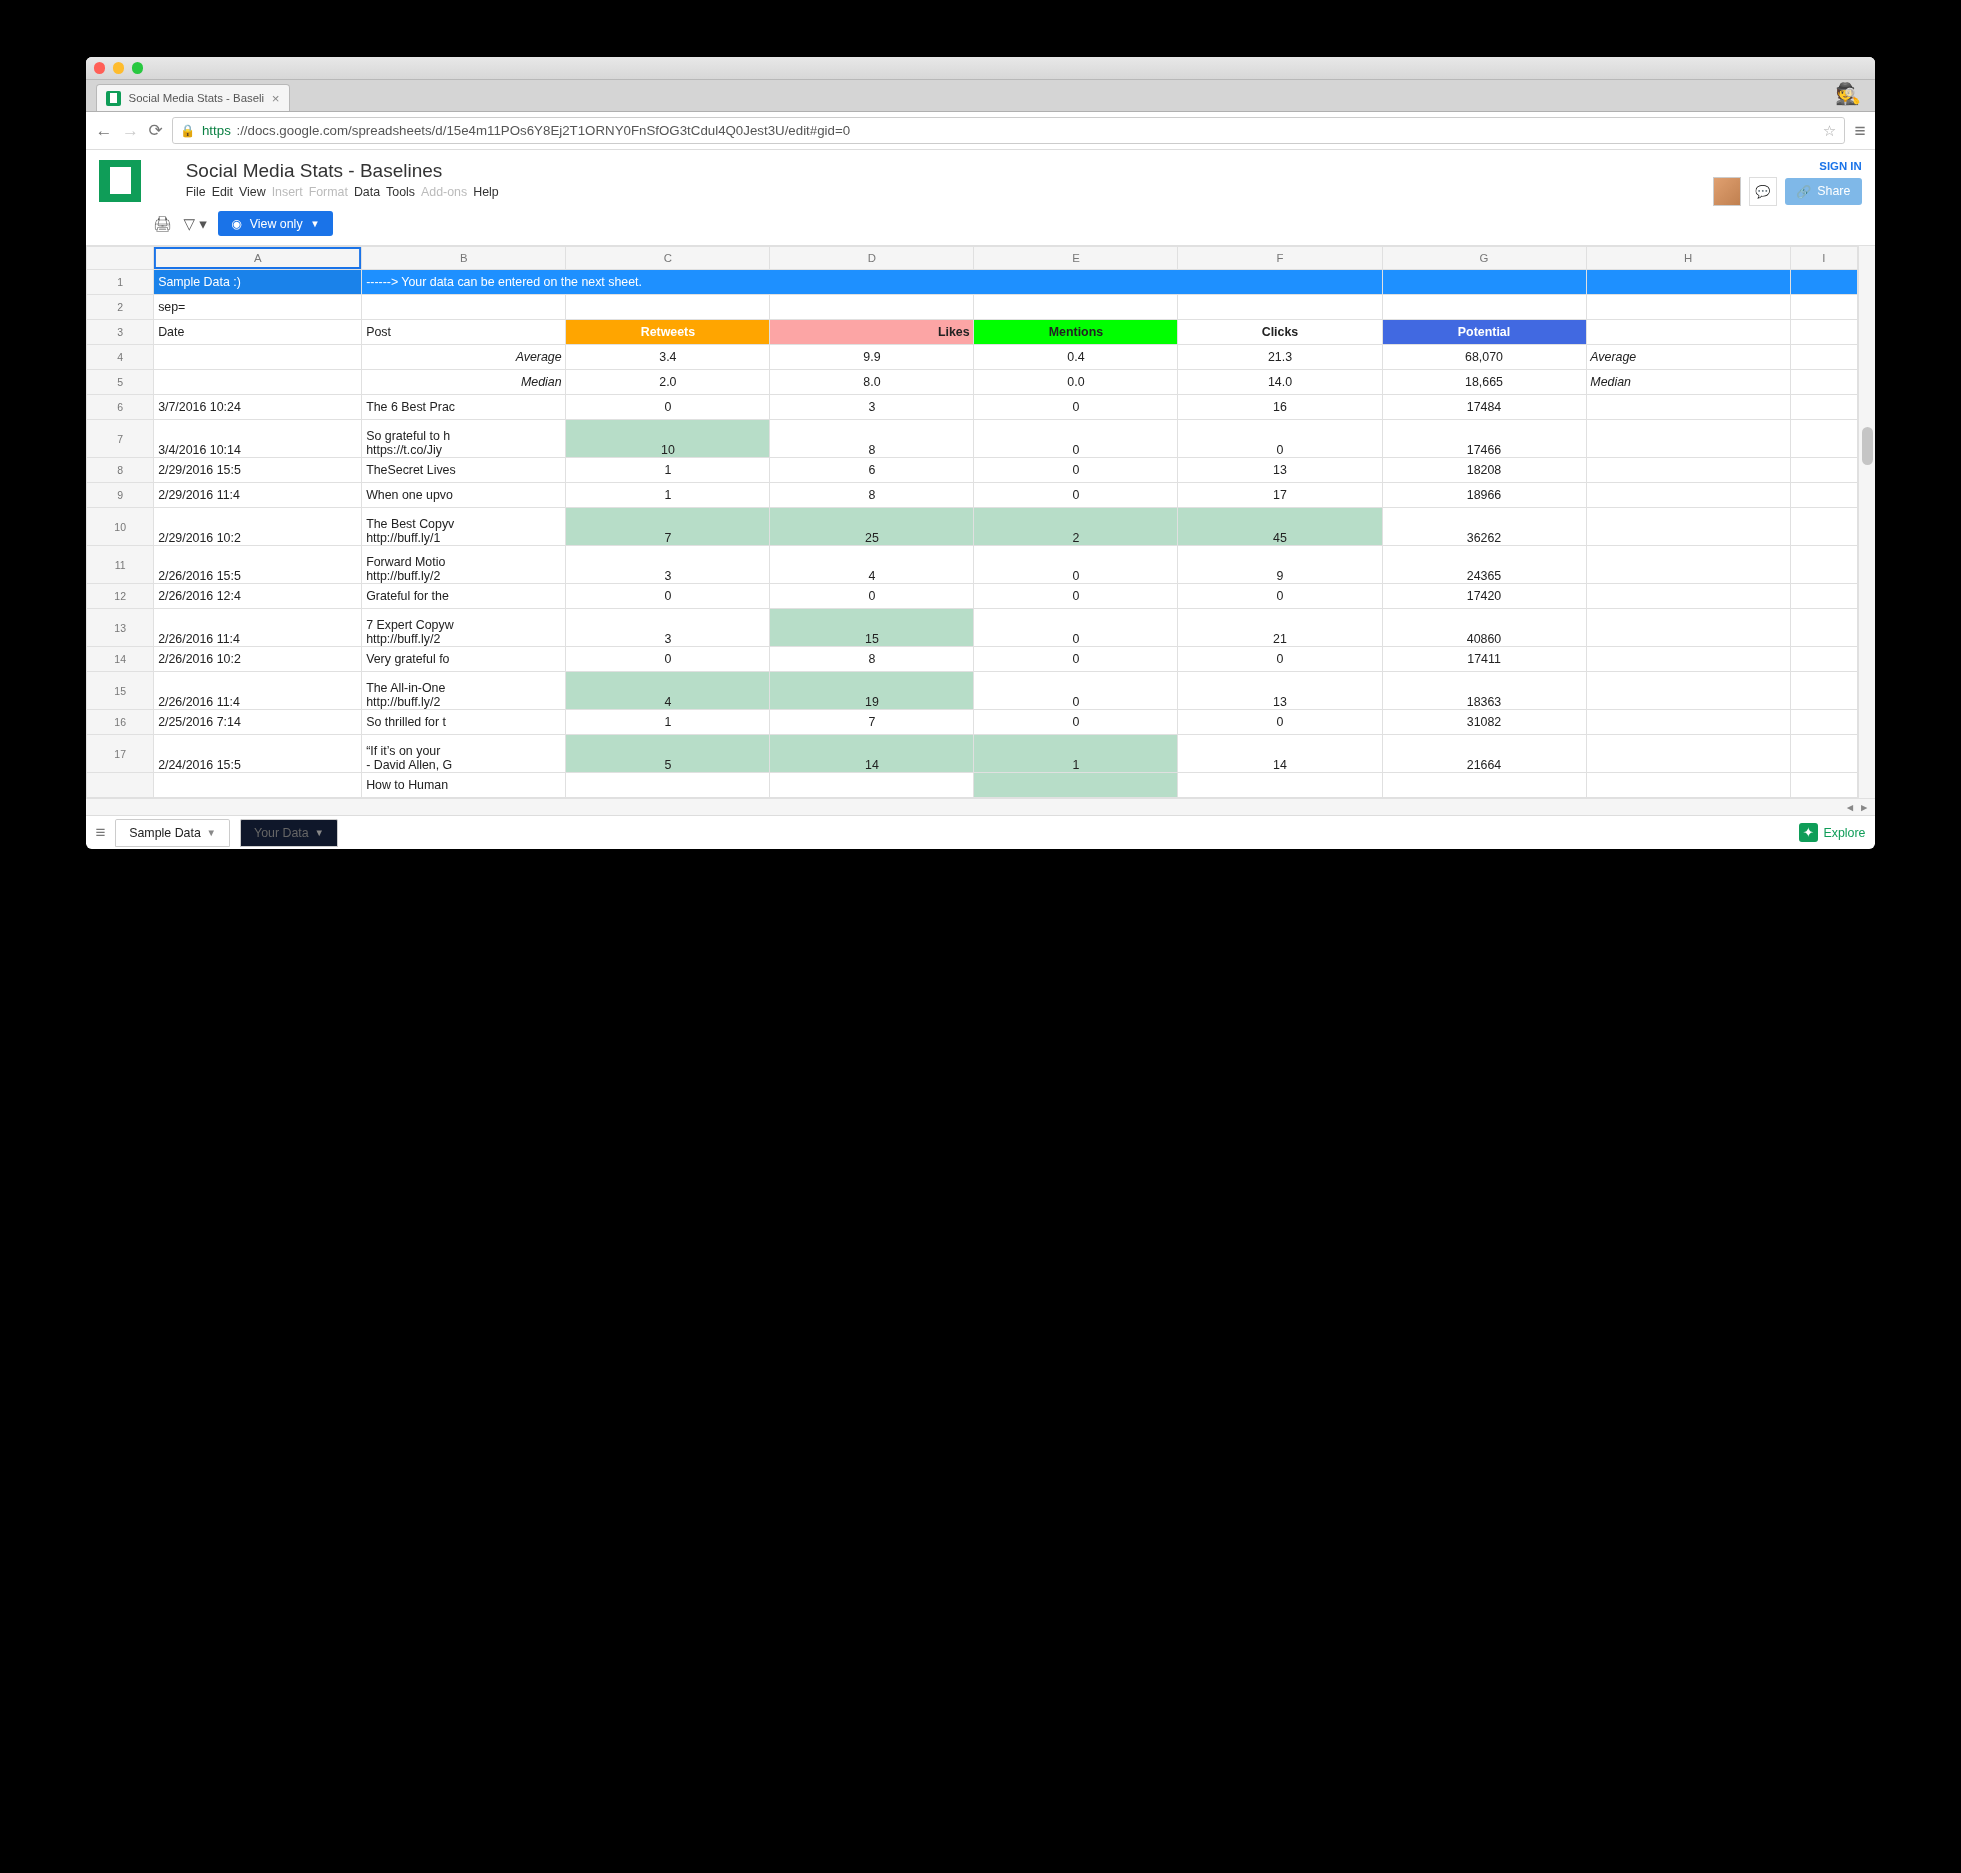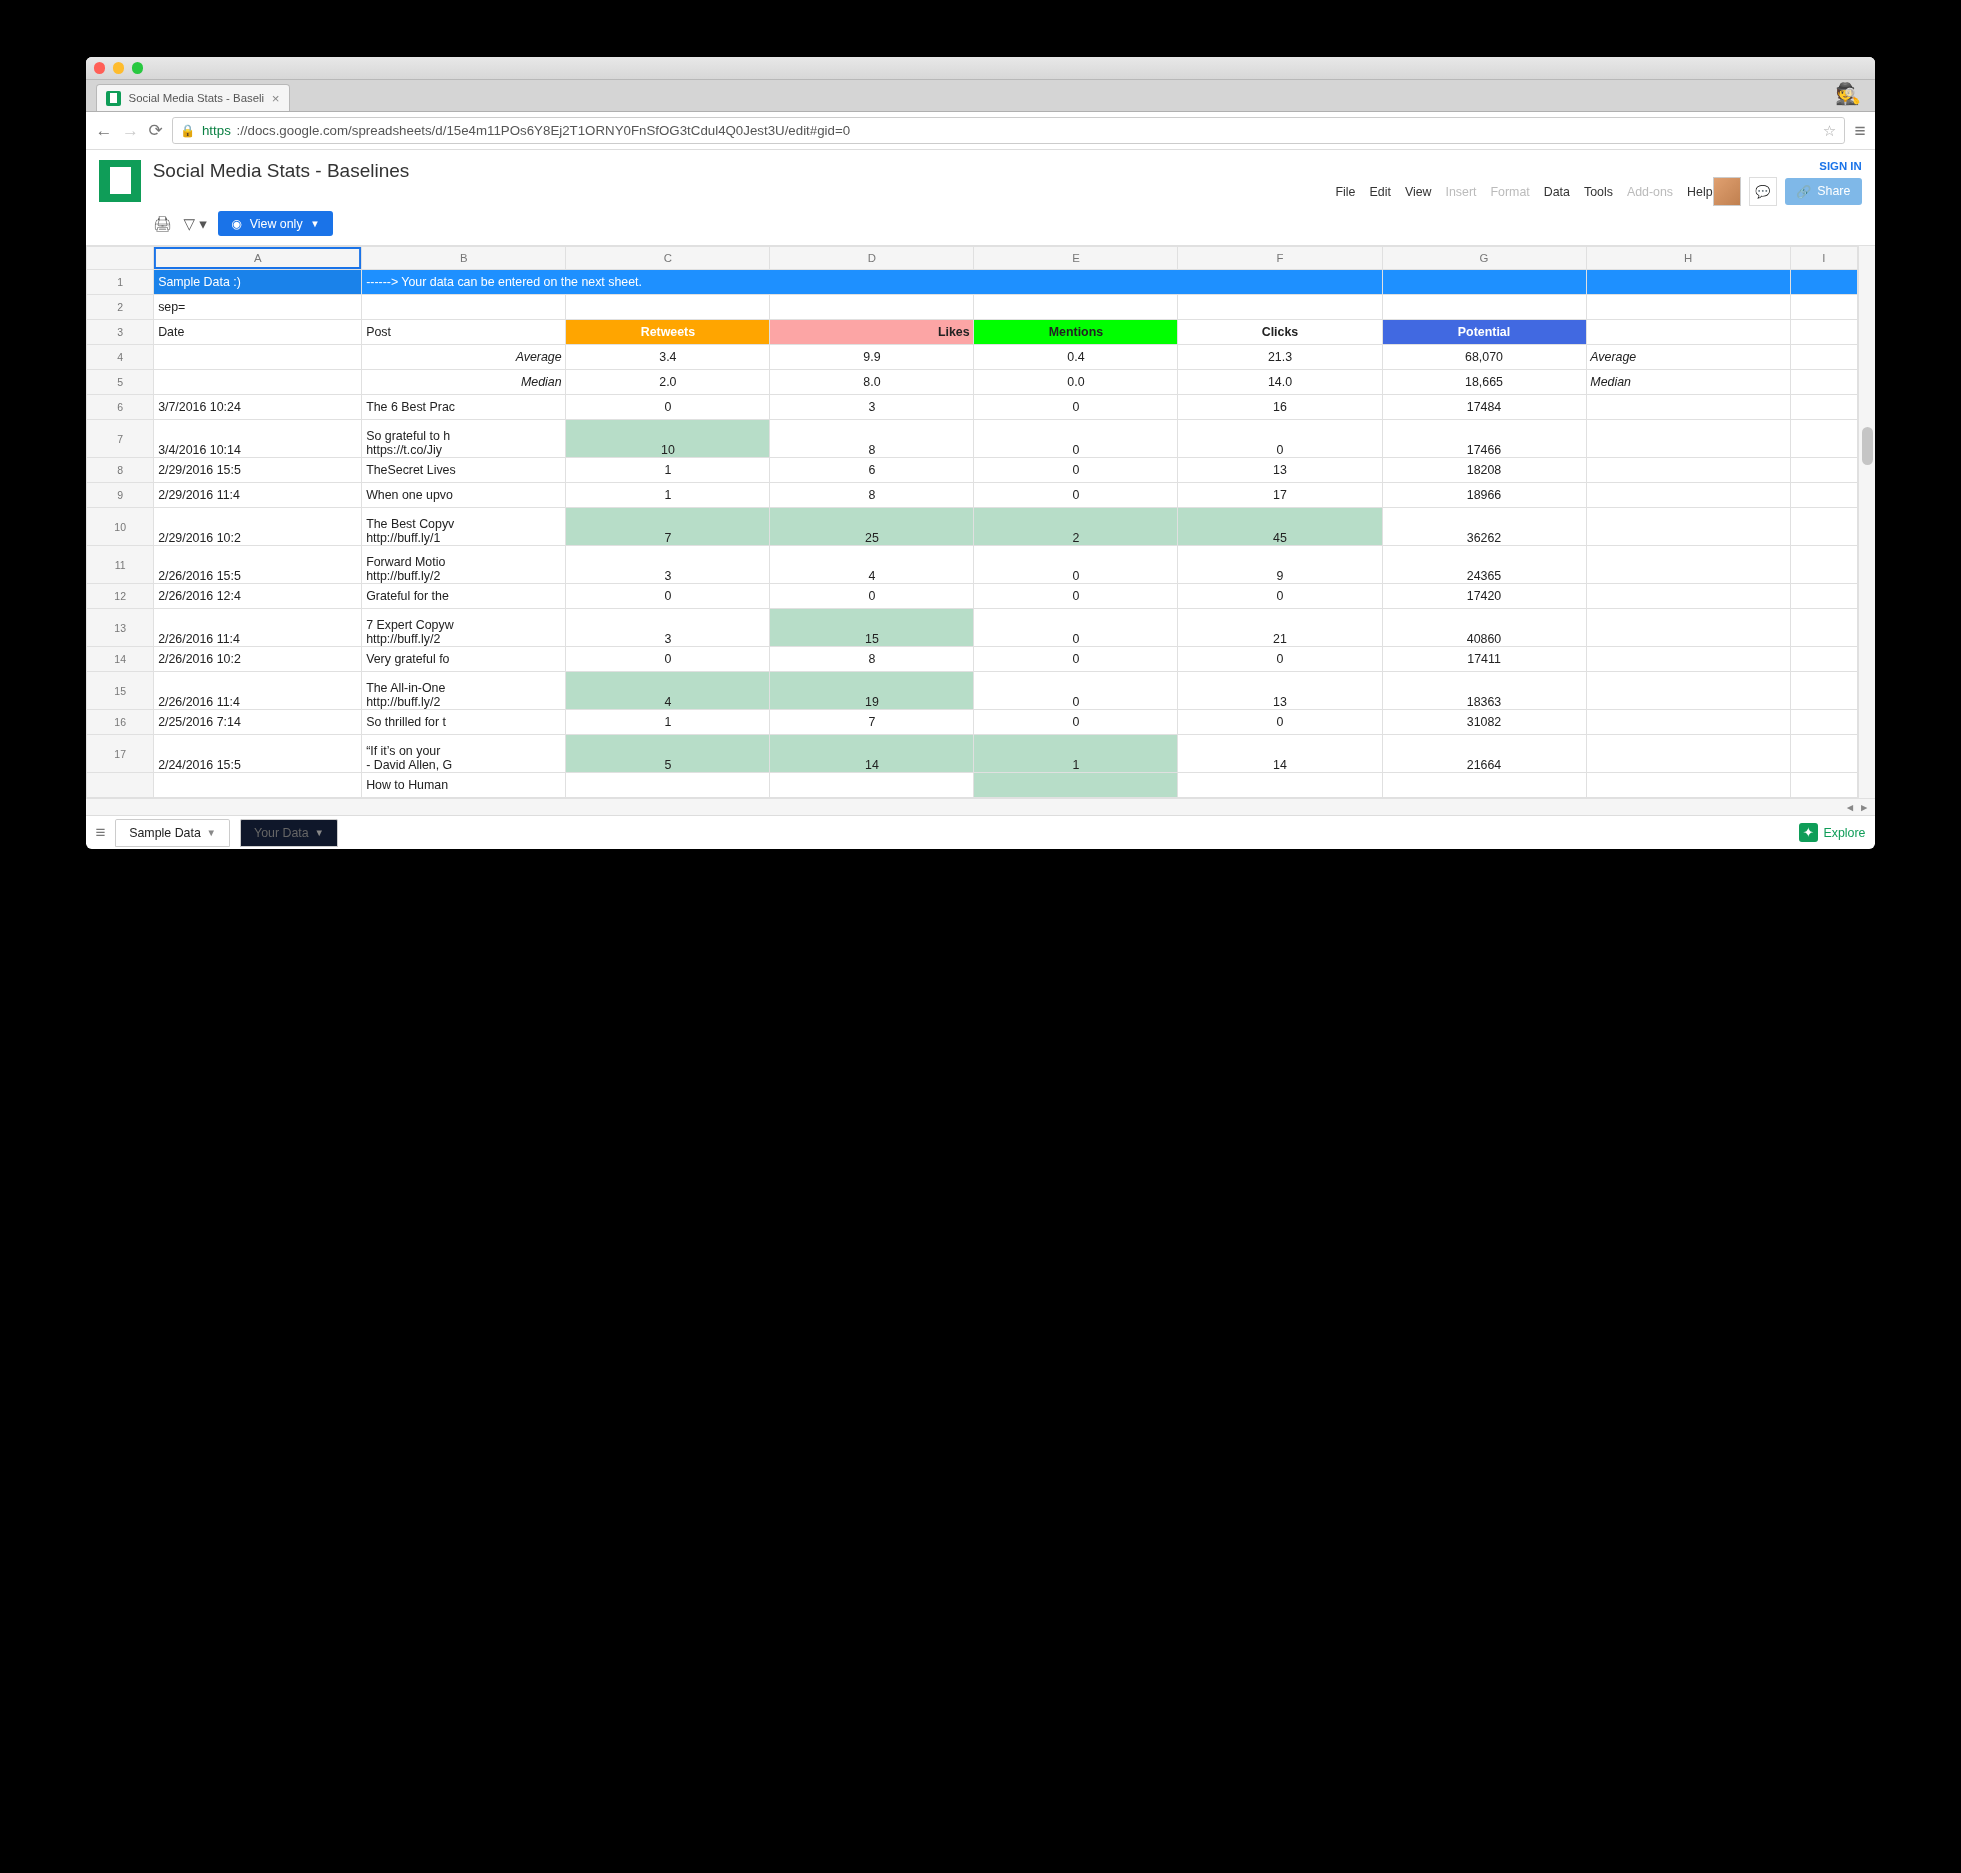--- a/index.html
+++ b/index.html
@@ -27,23 +27,23 @@
   .urlbox { flex:1; border:1px solid #ccc; border-radius:2.9px; height:27px; display:flex; align-items:center; padding:0 7.6px; gap:5.7px; font-size:13.3px; color:#555;}
   .lock{color:#0b8043;font-size:12.4px;}
   .url-scheme{color:#0b8043;}
   .star{margin-left:auto;color:#aaa;font-size:15px;}
   .menu{color:#777;font-size:19px;}
 
   
   .dochdr { display:flex; padding:9.5px 13.3px 0; }
   .logo { width:42px;height:42px;background:#0f9d58;display:flex;align-items:center;justify-content:center;margin-right:11.4px;}
   .logo::after{content:"";display:block;width:21px;height:27px;background:#fff;}
-  .docmeta { flex:1;}
+  .docmeta { flex:1;margin-left:33px;}
   .doctitle{font-size:19px;color:#333;margin-bottom:3.8px;}
-  .menubar{display:flex;gap:14px;font-size:12.4px;color:#333;justify-content:flex-end;}
+  .menubar{display:flex;gap:6px;font-size:12.4px;color:#333;}
   .menubar span{cursor:pointer;}
   .menubar .dis{color:#bbb;}
   .rightctl{display:flex;align-items:flex-start;gap:9.5px;}
   .signin{color:#1a73e8;font-size:11.4px;font-weight:bold;}
   .avatar{width:28.5px;height:28.5px;background:linear-gradient(135deg,#e0a070,#c08050);border:1px solid #ccc;}
   .chatico{width:28.5px;height:28.5px;border:1px solid #ddd;display:flex;align-items:center;justify-content:center;color:#aaa;}
   .sharebtn{background:#7fb8e8;color:#fff;padding:5.7px 11.4px;border-radius:2.9px;display:flex;align-items:center;gap:5.7px;font-size:12.4px;}
 
   
   .toolbar{padding:5.7px 13.3px 9.5px 67px;display:flex;align-items:center;gap:11.4px;border-bottom:1px solid #e0e0e0;}

